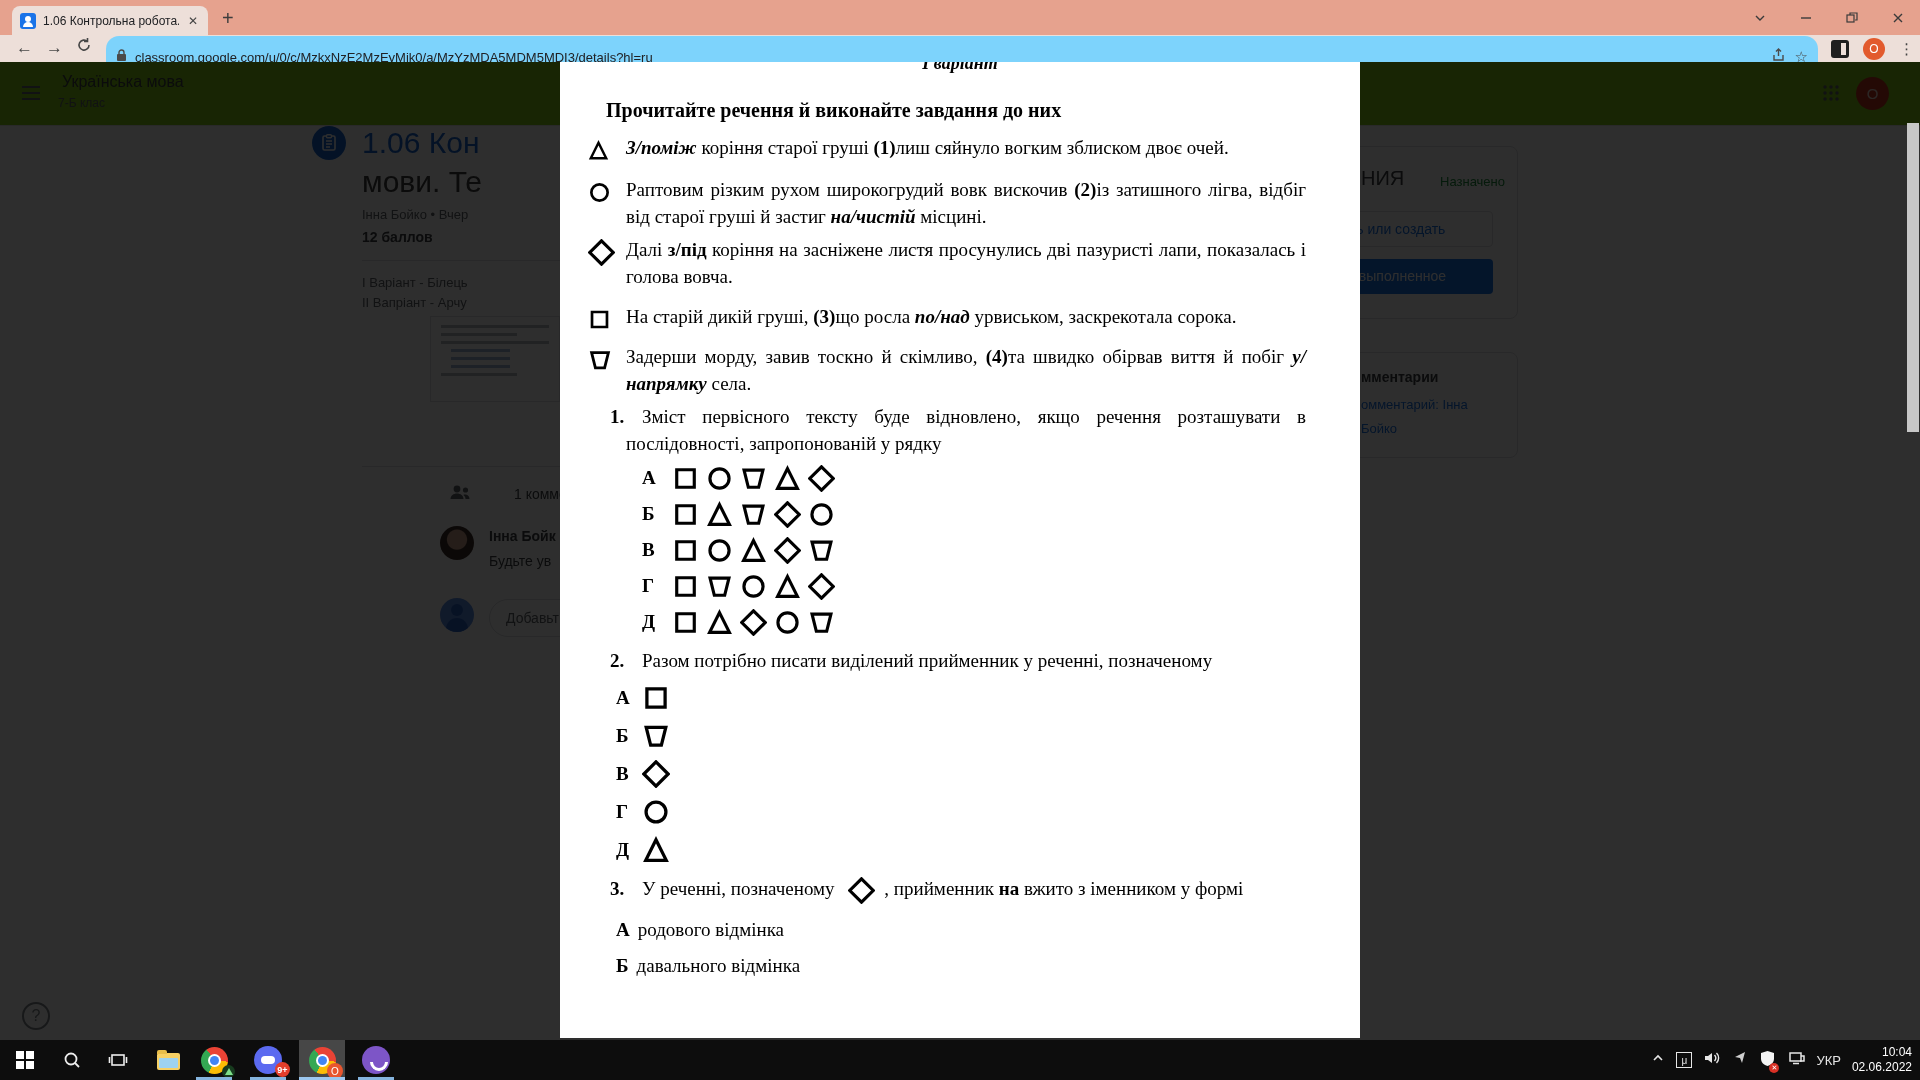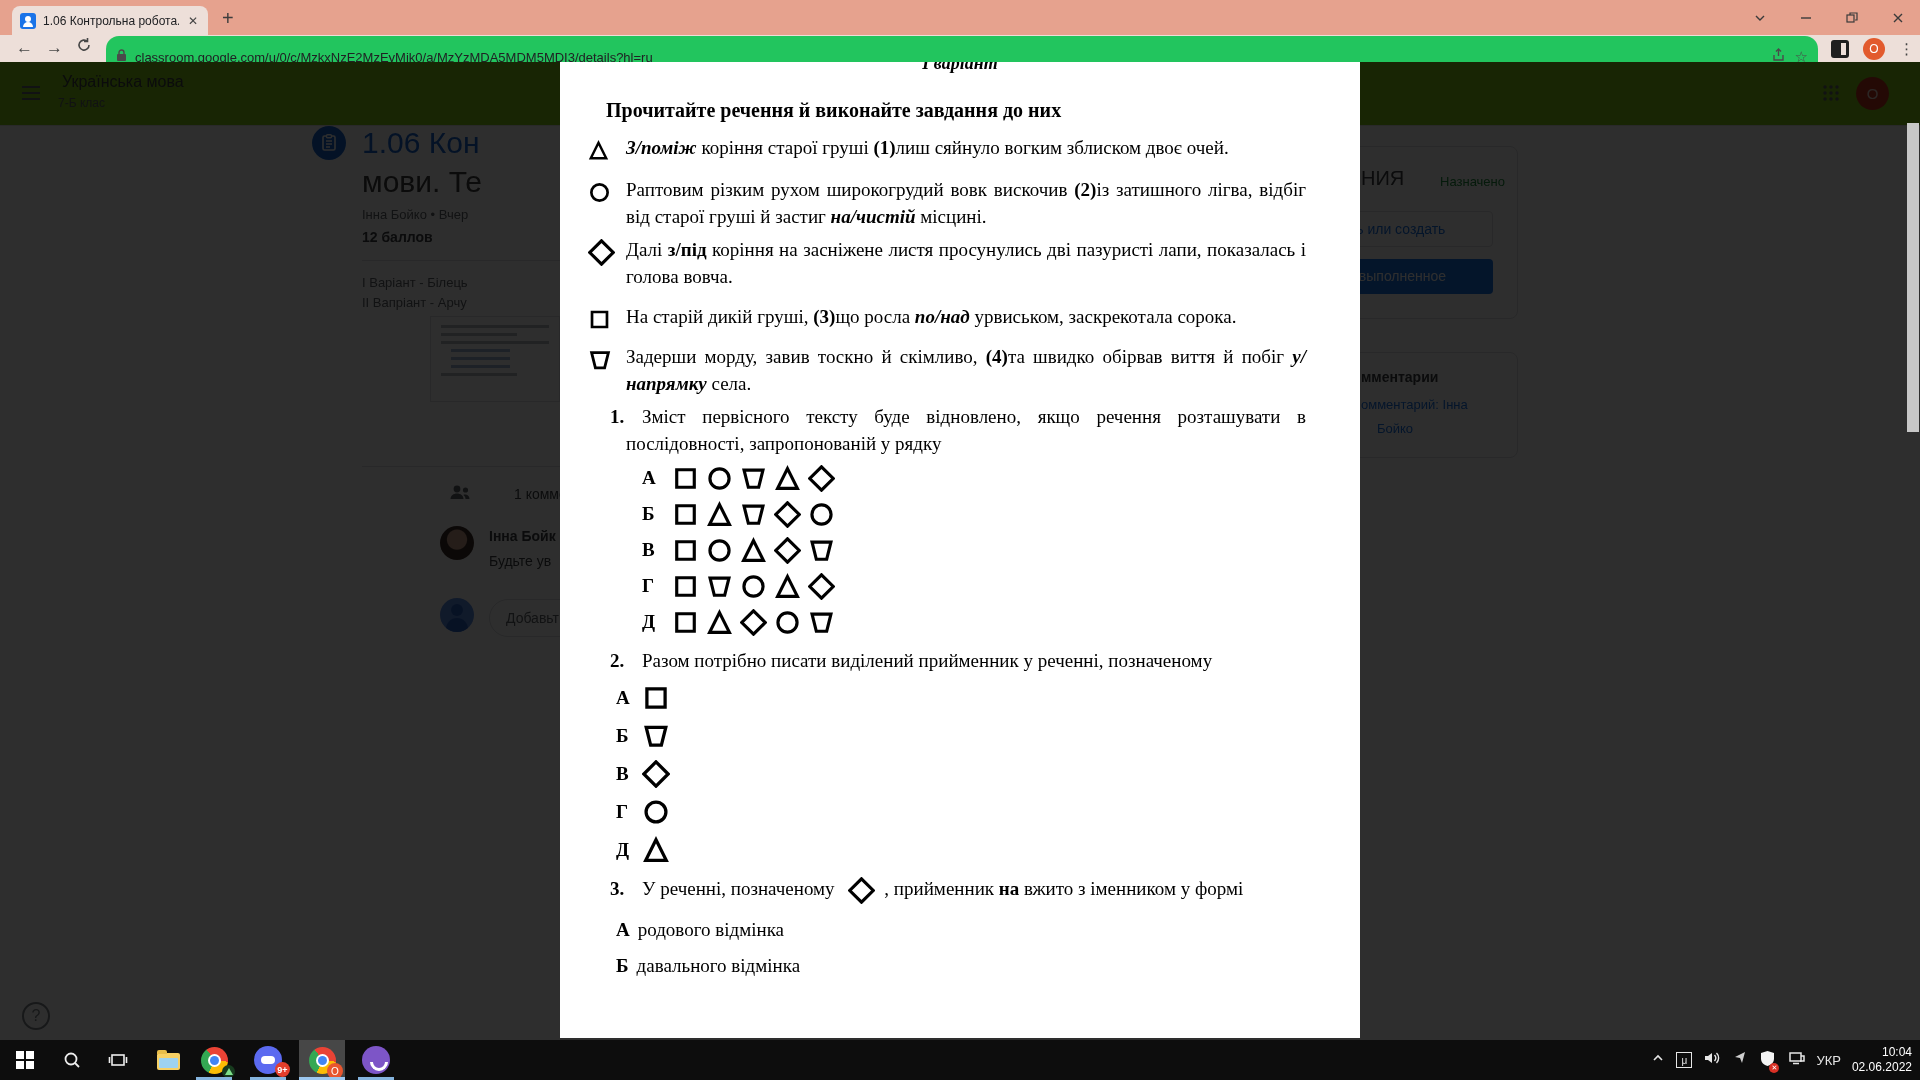--- a/index.html
+++ b/index.html
@@ -14,21 +14,21 @@
   .favicon::before { content:""; position:absolute; left:5px; top:3px; width:6px; height:6px; border-radius:50%; background:#fff; }
   .favicon::after { content:""; position:absolute; left:3px; top:9px; width:10px; height:5px; border-radius:5px 5px 0 0; background:#fff; }
   .tab-title { font-size:12px; color:#202124; white-space:nowrap; overflow:hidden; flex:1; }
   .tab-close { font-size:12px; color:#444; flex:none; padding:0 2px; }
   .newtab { position:absolute; left:222px; top:8px; font-size:20px; color:#3d3d3d; line-height:20px; }
   .wincontrols { position:absolute; right:8px; top:0; height:35px; display:flex; align-items:center; gap:34px; padding-right:8px; }
   .wincontrols svg { display:block; }
 
   .toolbar { position:absolute; left:0; top:35px; width:1920px; height:27px; background:#eddfd9; }
   .navbtn { position:absolute; top:1px; font-size:17px; color:#474747; line-height:24px; }
-  .omnibox { position:absolute; left:106px; top:1px; width:1712px; height:42px; background:#22c55e;
+  .omnibox { position:absolute; left:106px; top:1px; width:1712px; height:42px; background:#7dd3fc;
              border-radius:13px; display:flex; align-items:center; padding:8px 10px; gap:8px; }
   .url { font-size:13px; color:#202124; flex:1; white-space:nowrap; overflow:hidden; }
   .toolbar-right { position:absolute; right:6px; top:0; height:27px; display:flex; align-items:center; gap:14px; }
   .sidebar-toggle { width:18px; height:18px; background:#1f1f1f; border-radius:3px; position:relative; }
   .sidebar-toggle::before { content:""; position:absolute; right:3px; top:3px; bottom:3px; width:5px; background:#eddfd9; }
   .avatar-o { width:22px; height:22px; border-radius:50%; background:#e25a2d; color:#fff; font-size:12px;
               display:flex; align-items:center; justify-content:center; }
   .kebab { font-size:15px; color:#444; letter-spacing:0; }
 
   
@@ -76,21 +76,21 @@
   .card1 { left:1336px; top:84px; width:182px; height:173px; }
   .card1 .t { position:absolute; left:24px; top:20px; font-size:20px; color:#3c4043; }
   .card1 .status { position:absolute; right:12px; top:27px; font-size:13px; color:#1e8e3e; }
   .btn-outline { position:absolute; left:-22px; top:64px; width:178px; height:36px; border:1px solid #dadce0; border-radius:4px; }
   .btn-outline span { position:absolute; left:26px; top:9px; font-size:14px; color:#1a73e8; }
   .btn-blue { position:absolute; left:-22px; top:112px; width:178px; height:35px; background:#1a73e8; border-radius:4px; }
   .btn-blue span { position:absolute; left:26px; top:9px; font-size:14px; color:#fff; }
   .card2 { left:1336px; top:290px; width:182px; height:106px; }
   .card2 .t { position:absolute; left:24px; top:16px; font-size:14px; color:#3c4043; font-weight:bold; }
   .card2 .l1 { position:absolute; left:24px; top:44px; font-size:13px; color:#1a73e8; }
-  .card2 .l2 { position:absolute; left:24px; top:68px; font-size:13px; color:#1a73e8;margin-left:16px; }
+  .card2 .l2 { position:absolute; left:24px; top:68px; font-size:13px; color:#1a73e8; }
   .help { position:absolute; left:22px; top:940px; width:28px; height:28px; border:2px solid #80868b; border-radius:50%;
           color:#80868b; font-size:16px; display:flex; align-items:center; justify-content:center; }
 
   
   .dialog { position:absolute; left:560px; top:0; width:800px; height:976px; background:#fff; z-index:4;
             overflow:hidden; font-family:"Liberation Serif", serif; color:#000; }
   .variant { margin-top:-9px; text-align:center; font-size:18px; font-weight:bold; font-style:italic; }
   .instr { margin:25px 0 0 46px; font-size:20px; font-weight:bold; }
   .sent { position:relative; padding-left:66px; padding-right:54px; font-size:19px; line-height:27px; text-align:justify; }
   .sent .mark { position:absolute; left:28px; top:1px; }

